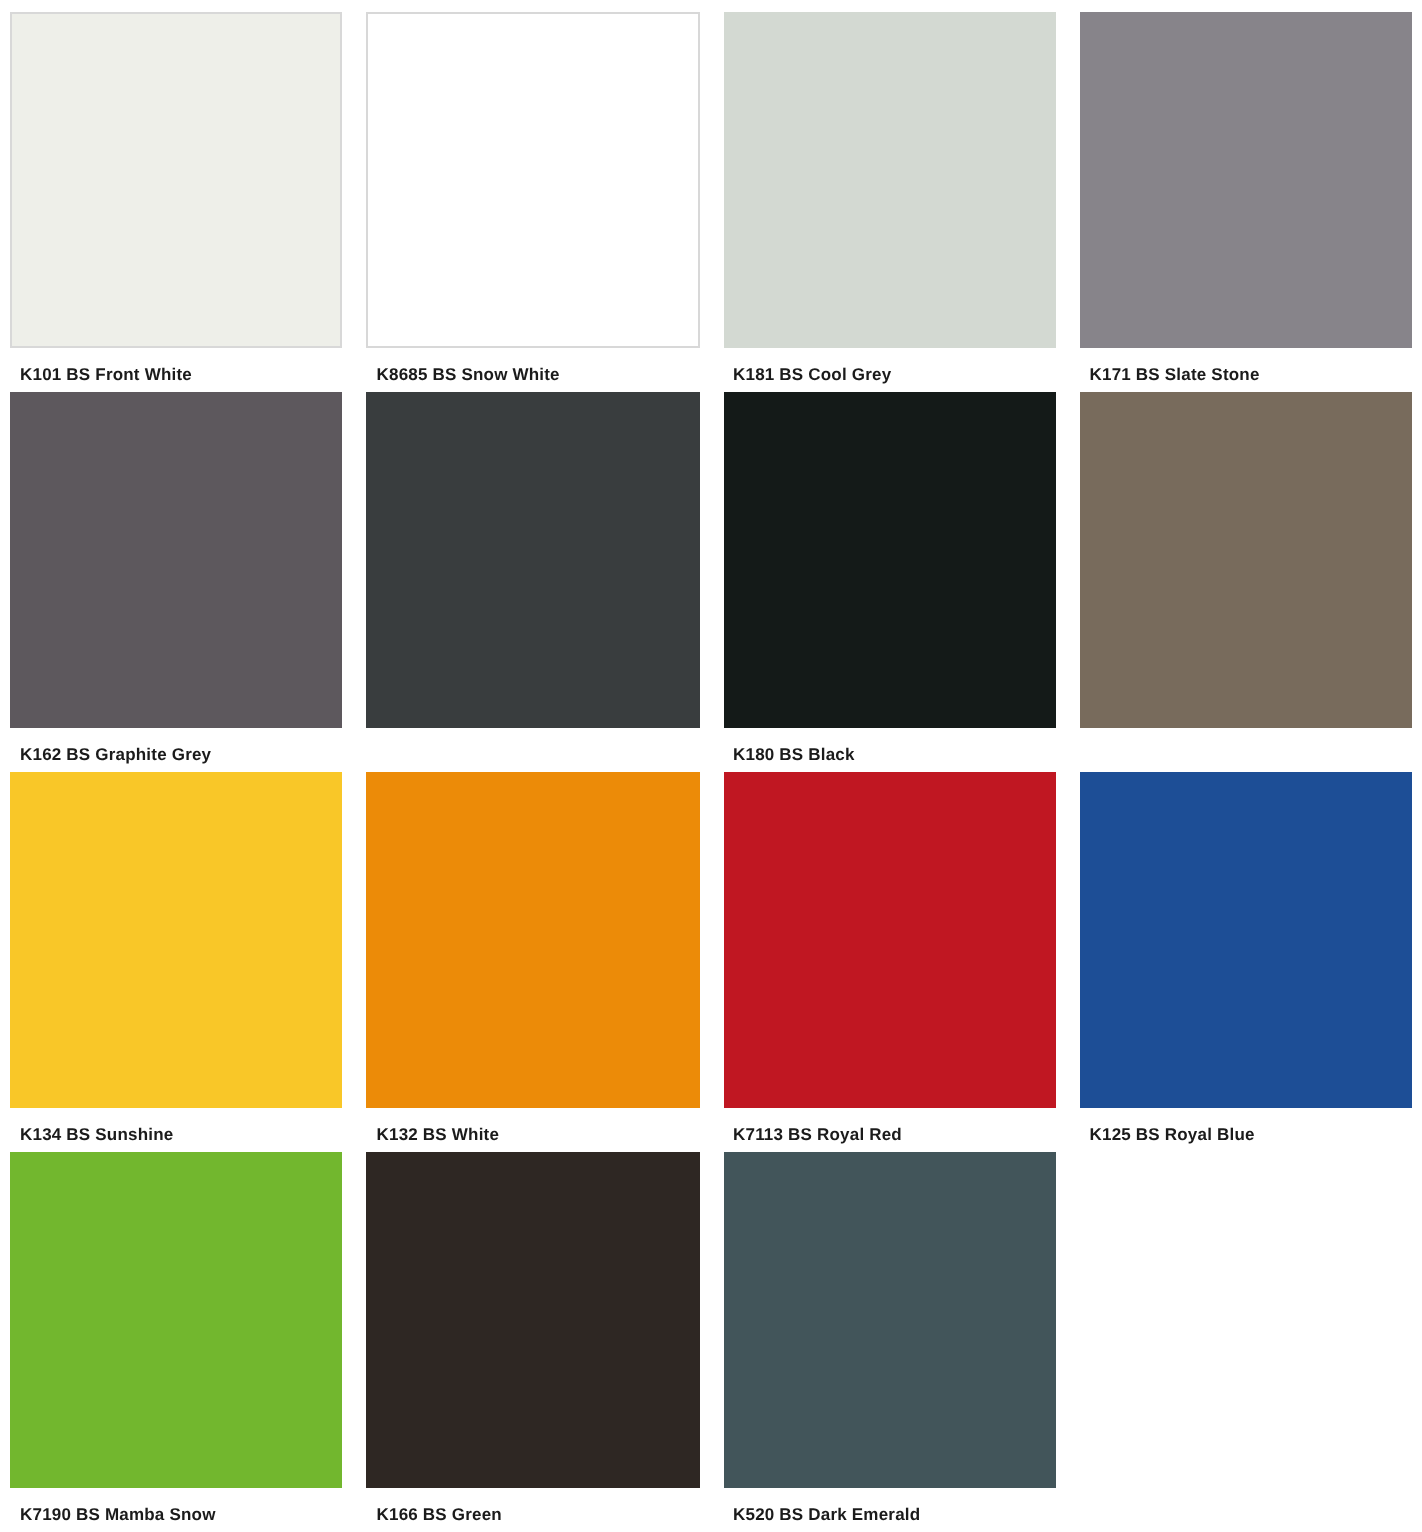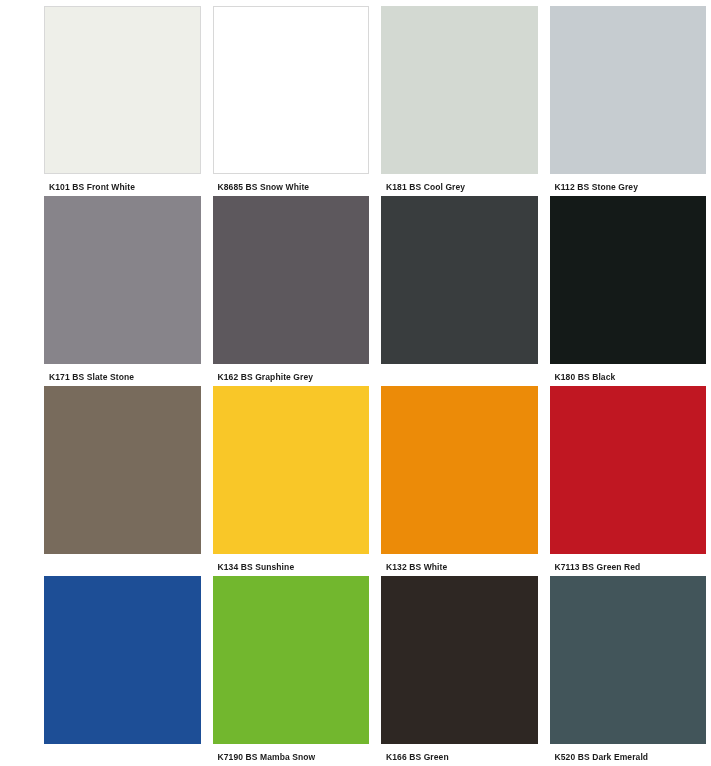--- a/index.html
+++ b/index.html
@@ -15,21 +15,20 @@
     background: #ffffff;
     padding: 6px 5px 0 5px;
     overflow: hidden;
   }
   .swatch-grid {
     display: grid;
     grid-template-columns: repeat(4, 1fr);
     grid-auto-rows: 190px;
     column-gap: 12px;
     row-gap: 0px;
-    margin-left: 39px;
   }
   .swatch-cell {
     display: flex;
     flex-direction: column;
     width: 100%;
     height: 190px;
   }
   .swatch-chip {
     width: 100%;
     height: 168px;
@@ -63,24 +62,20 @@
     <div class="swatch-cell">
       <div class="swatch-chip bordered" style="background-color: rgb(255, 255, 255);"></div>
       <div class="swatch-label">K8685 BS Snow White</div>
     </div>
 
     <div class="swatch-cell">
       <div class="swatch-chip" style="background-color: rgb(211, 217, 210);"></div>
       <div class="swatch-label">K181 BS Cool Grey</div>
     </div>
 
-    <div class="swatch-cell">
-      <div class="swatch-chip" style="background-color: rgb(198, 204, 208);"></div>
-      <div class="swatch-label">K112 BS Stone Grey</div>
-    </div>
 
     <div class="swatch-cell">
       <div class="swatch-chip" style="background-color: rgb(135, 132, 138);"></div>
       <div class="swatch-label">K171 BS Slate Stone</div>
     </div>
 
     <div class="swatch-cell">
       <div class="swatch-chip" style="background-color: rgb(93, 88, 93);"></div>
       <div class="swatch-label">K162 BS Graphite Grey</div>
     </div>
@@ -103,25 +98,26 @@
       <div class="swatch-label">K134 BS Sunshine</div>
     </div>
 
     <div class="swatch-cell">
       <div class="swatch-chip" style="background-color: rgb(236, 139, 8);"></div>
       <div class="swatch-label">K132 BS White</div>
     </div>
 
     <div class="swatch-cell">
       <div class="swatch-chip" style="background-color: rgb(192, 23, 34);"></div>
-      <div class="swatch-label">K7113 BS Green Red</div>
+      <div class="swatch-label">K7113 BS Royal Red</div>
     </div>
 
     <div class="swatch-cell">
       <div class="swatch-chip" style="background-color: rgb(29, 78, 150);"></div>
+      <div class="swatch-label">K125 BS Royal Blue</div>
     </div>
 
     <div class="swatch-cell">
       <div class="swatch-chip" style="background-color: rgb(114, 183, 46);"></div>
       <div class="swatch-label">K7190 BS Mamba Snow</div>
     </div>
 
     <div class="swatch-cell">
       <div class="swatch-chip" style="background-color: rgb(46, 39, 35);"></div>
       <div class="swatch-label">K166 BS Green</div>

